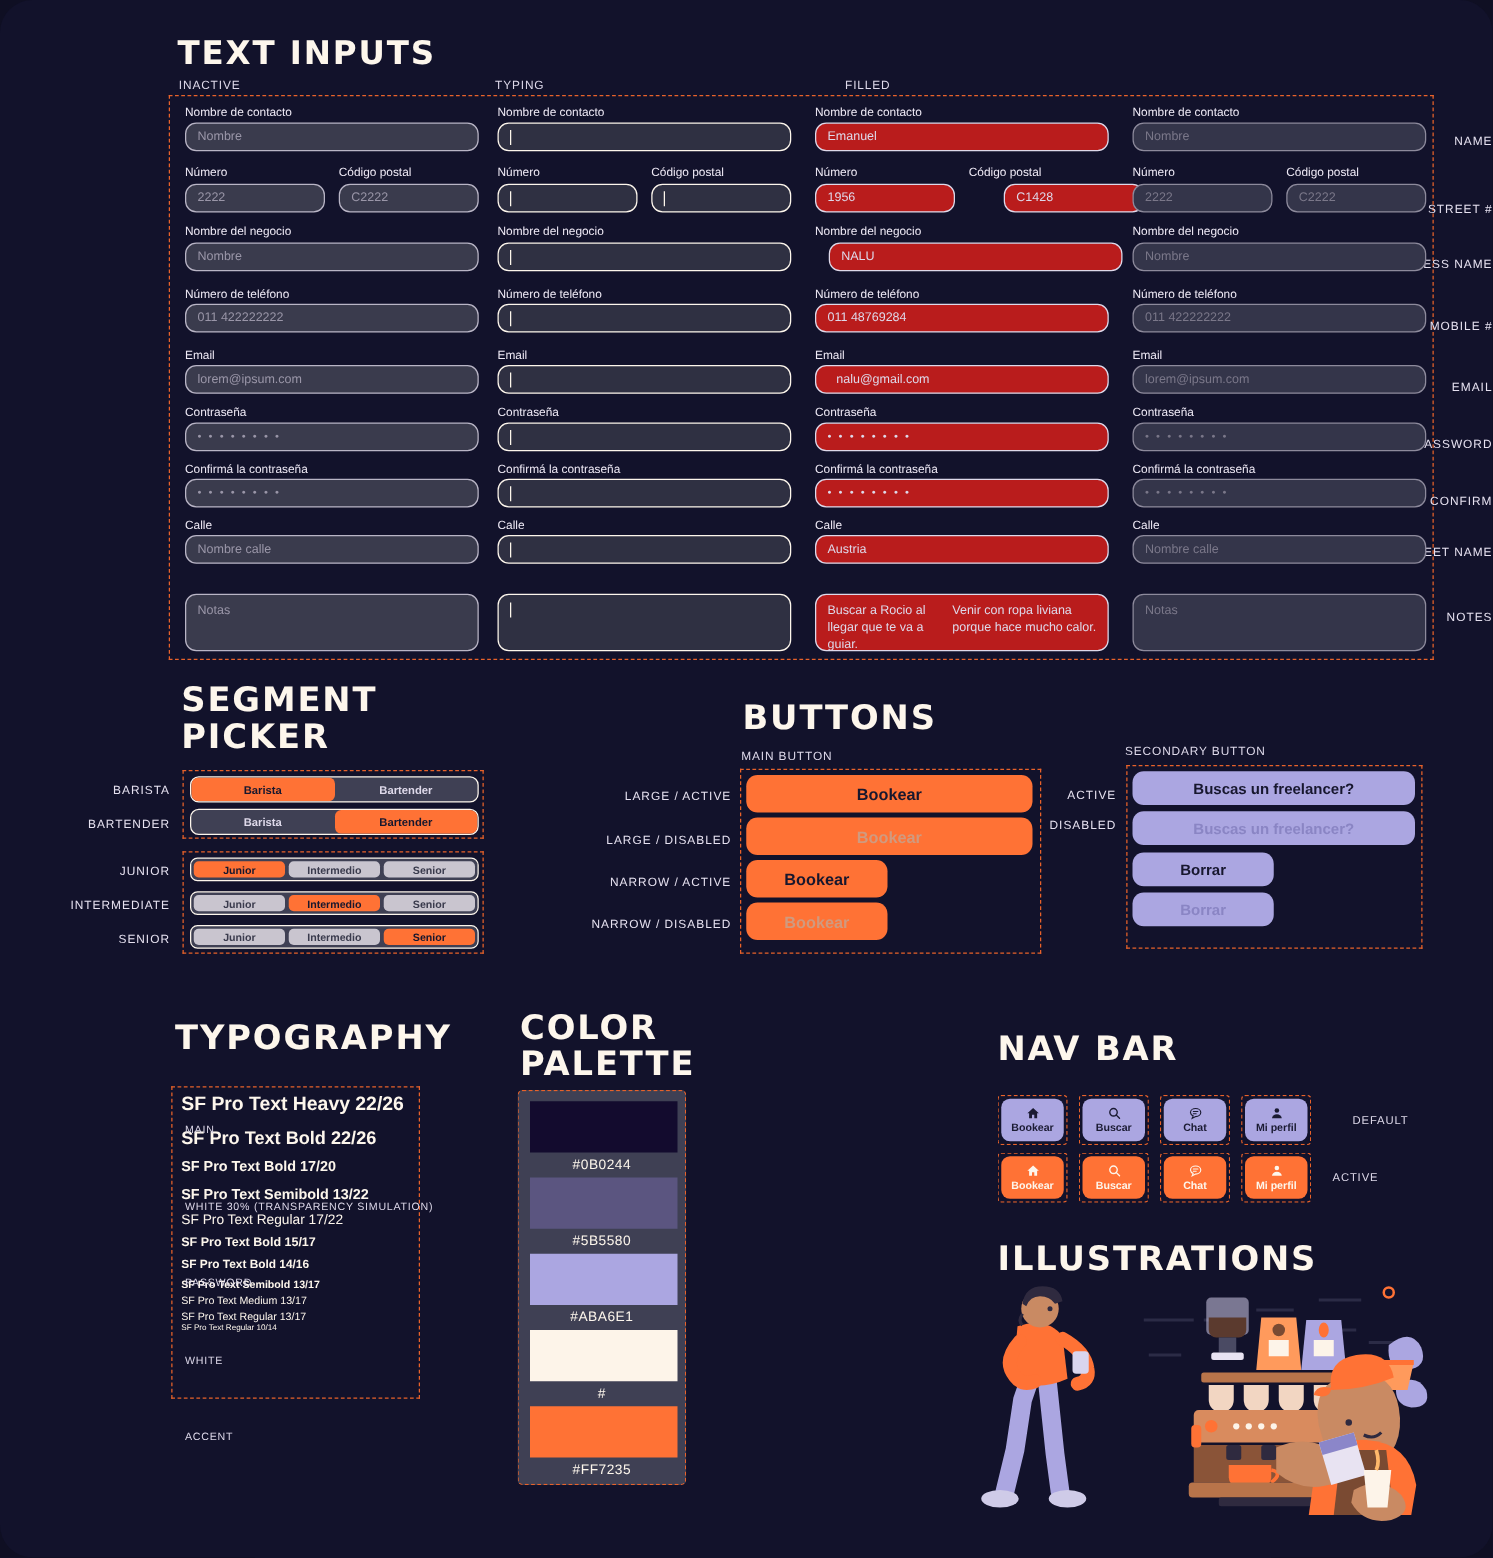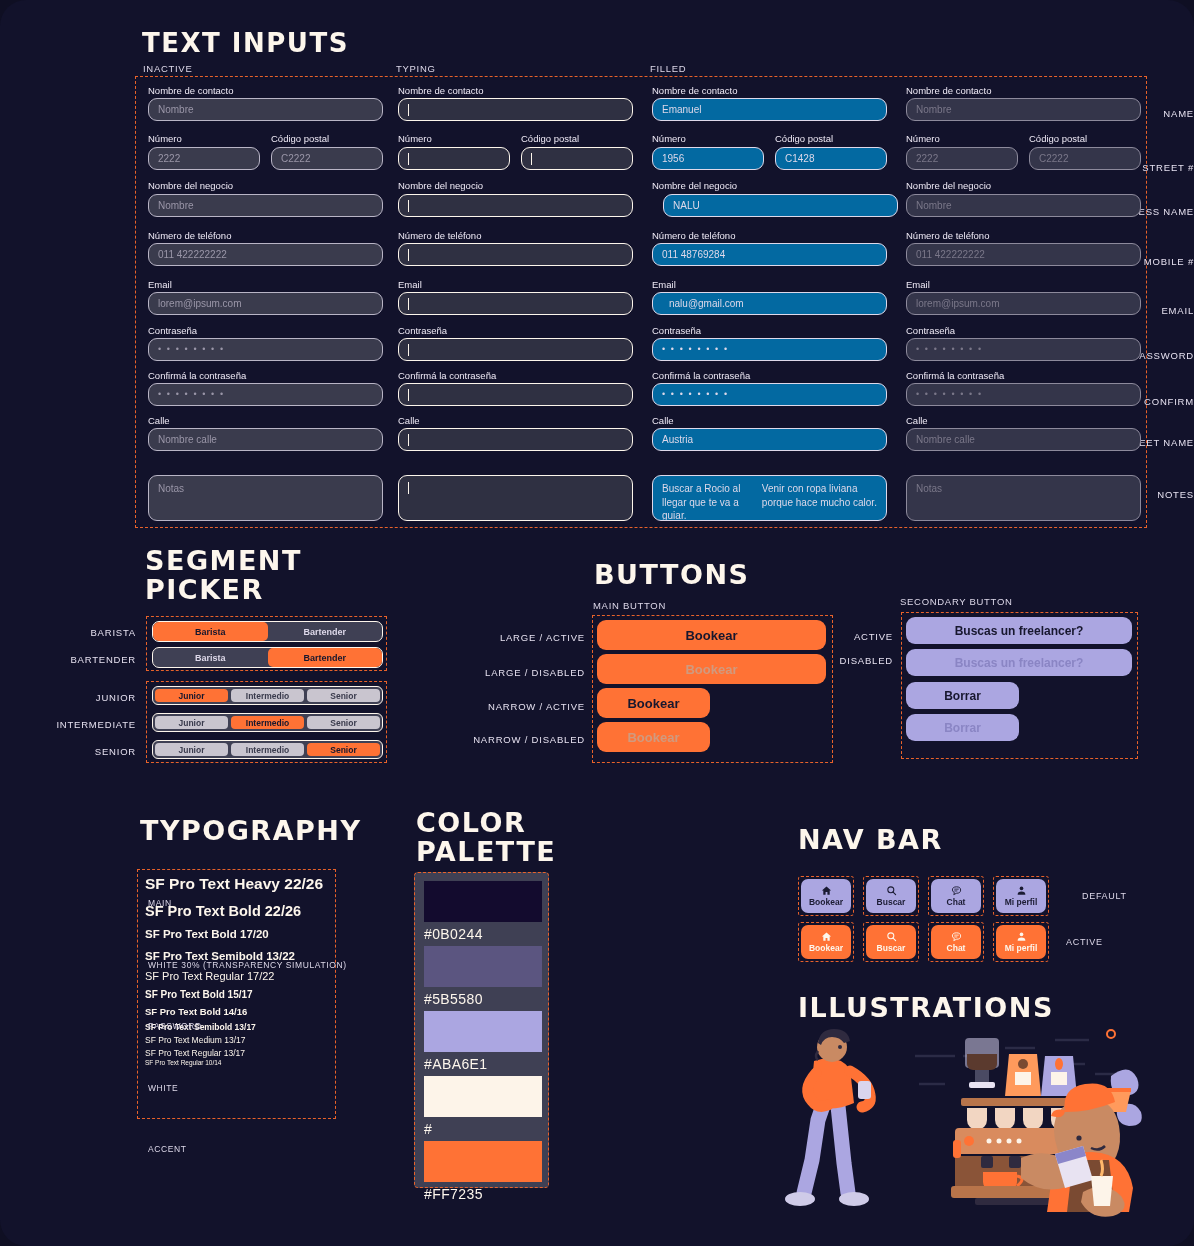--- a/index.html
+++ b/index.html
@@ -49,21 +49,21 @@
   }
   .dashed {
     border: 1.4px dashed #e8622a;
   }
 
   
   #text-inputs-title { position: absolute; left: 142px; top: 29px; font-size: 26px; }
 
   #hdr-inactive { position: absolute; left: 143px; top: 63px; }
   #hdr-typing   { position: absolute; left: 396px; top: 63px; }
-  #hdr-filled   { position: absolute; left: 650px; top: 63px; }
+  #hdr-filled   { position: absolute; left: 676px; top: 63px; }
 
   #inputs-frame {
     position: absolute;
     left: 135px; top: 76px;
     width: 1012px; height: 452px;
     border: 1.4px dashed #e8622a;
   }
 
   .field-label {
     font-size: 9.5px;
@@ -75,21 +75,21 @@
     border-radius: 9px;
     height: 23px;
     display: flex;
     align-items: center;
     padding: 0 9px;
     font-size: 10px;
     line-height: 1;
   }
   .st-inactive .input-box { background:#3a3b4d; border:1px solid #b9b5c6; color:#9a96a8; }
   .st-typing   .input-box { background:#2f3042; border:1.6px solid #fdf6ec; color:#fdf6ec; }
-  .st-filled   .input-box { background:#0369a1; border:1px solid #ded9ea; color:#ded9ea; }
+  .st-filled   .input-box { background:#b91c1c; border:1px solid #ded9ea; color:#ded9ea; }
   .st-disabled .input-box { background:#34354a; border:1px solid #8d8a9c; color:#7a7789; }
 
   .input-box.tall { height: 46px; align-items: flex-start; padding-top: 6px; line-height: 1.35; }
   .input-box.pw { letter-spacing: 1.6px; font-size: 9px; }
 
   .caret { display:inline-block; width:1.2px; height:12px; background:#fdf6ec; }
 
   .rl { position: absolute; right: 0; width: 120px; }
 
   
@@ -153,21 +153,21 @@
     position: absolute; left: 414px; top: 872px;
     width: 135px; height: 316px;
     background: #3f4054;
     border: 1.4px dashed #e8622a;
     border-radius: 4px;
     padding: 8px 9px;
   }
   .sw-block { margin-bottom: 4px; }
   .sw-chip { width: 118px; height: 41px; }
   .sw-hex {
-    font-size: 14px; color:#fdf6ec; 
+    font-size: 11px; color:#fdf6ec; text-align:center;
     margin-top: 4px; letter-spacing: 0.4px;
   }
   .sw-name {
     position: absolute; left: 148px;
     font-size: 8.5px; letter-spacing: 0.6px; color:#ded9ea; white-space: nowrap;
   }
 
   
   #navbar-title { position: absolute; left: 798px; top: 825px; }
 
@@ -592,21 +592,21 @@
 <div class="field-label" style="position: absolute; left: 652px; top: 86px;">Nombre de contacto</div>
 <div class="st-filled" style="position: absolute; left: 652px; top: 98px; width: 235px;">
     <div class="input-box bx-filled" style="width: 100%;">Emanuel</div>
   </div>
 <div class="field-label" style="position: absolute; left: 652px; top: 134px;">Número</div>
 <div class="st-filled" style="position: absolute; left: 652px; top: 147px; width: 112px;">
     <div class="input-box bx-filled" style="width: 100%;">1956</div>
   </div>
 <div class="field-label" style="position: absolute; left: 775px; top: 134px;">Código postal</div>
 <div class="st-filled" style="position: absolute; left: 775px; top: 147px; width: 112px;">
-    <div class="input-box bx-filled" style="width: 100%;">C1428</div>
+    <div class="input-box bx-filled" style="width: 100%; margin-left: 28px;">C1428</div>
   </div>
 <div class="field-label" style="position: absolute; left: 652px; top: 181px;">Nombre del negocio</div>
 <div class="st-filled" style="position: absolute; left: 652px; top: 194px; width: 235px; margin-left: 11px;">
     <div class="input-box bx-filled" style="width: 100%;">NALU</div>
   </div>
 <div class="field-label" style="position: absolute; left: 652px; top: 231px;">Número de teléfono</div>
 <div class="st-filled" style="position: absolute; left: 652px; top: 243px; width: 235px;">
     <div class="input-box bx-filled" style="width: 100%;">011 48769284</div>
   </div>
 <div class="field-label" style="position: absolute; left: 652px; top: 280px;">Email</div>

